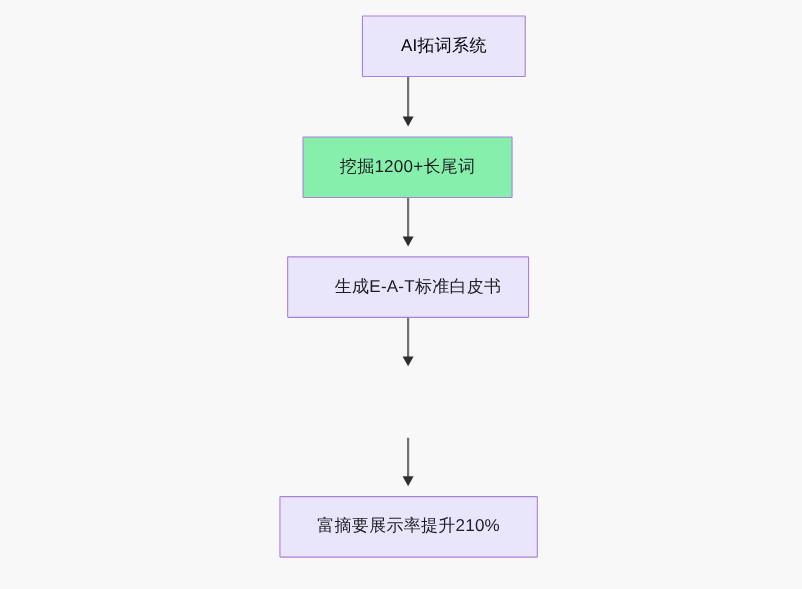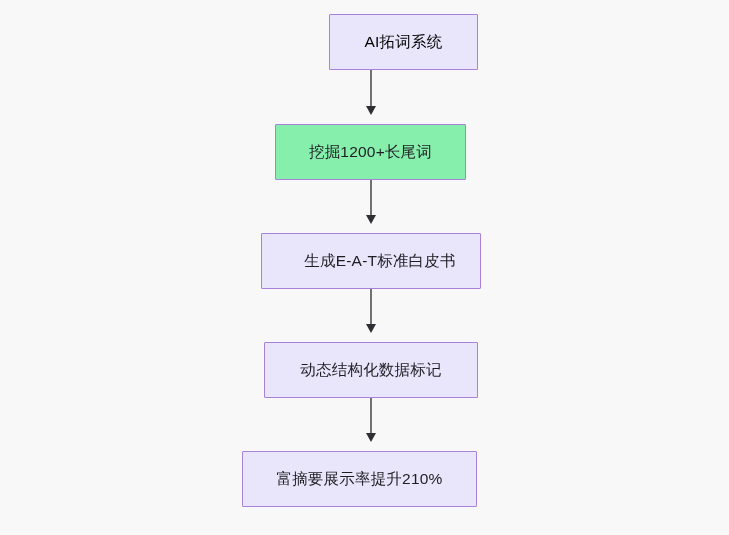--- a/index.html
+++ b/index.html
@@ -83,26 +83,23 @@
 
   <div class="node" style="left: 261px; top: 233px; width: 220px; height: 56px; background: rgb(233, 229, 251); border-color: rgb(168, 130, 217); color: rgb(29, 29, 34); padding-left: 18px;">
     <span class="node-label">生成E-A-T标准白皮书</span>
   </div>
 
   <div class="edge" style="left: 370px; top: 289px; width: 2px; height: 44px;">
     <div class="edge-line" style="height: 36px; background: rgb(113, 113, 113);"></div>
     <div class="edge-head" style="top: 35px; border-top-color: rgb(47, 47, 51);"></div>
   </div>
 
-  <div class="node" style="left: 264px; top: 342px; width: 214px; height: 56px; background: rgb(233, 229, 251); border-color: rgb(168, 130, 217); color: rgb(29, 29, 34);">
-    <span class="node-label">动态结构化数据标记</span>
-  </div>
 
   <div class="edge" style="left: 370px; top: 398px; width: 2px; height: 44px;">
     <div class="edge-line" style="height: 36px; background: rgb(113, 113, 113);"></div>
     <div class="edge-head" style="top: 35px; border-top-color: rgb(47, 47, 51);"></div>
   </div>
 
-  <div class="node" style="left: 242px; top: 451px; width: 235px; height: 56px; background: rgb(233, 229, 251); border-color: rgb(168, 130, 217); color: rgb(29, 29, 34);">
+  <div class="node" style="left: 254px; top: 451px; width: 235px; height: 56px; background: rgb(233, 229, 251); border-color: rgb(168, 130, 217); color: rgb(29, 29, 34);">
     <span class="node-label">富摘要展示率提升210%</span>
   </div>
 
 </div>
 
 </body></html>

